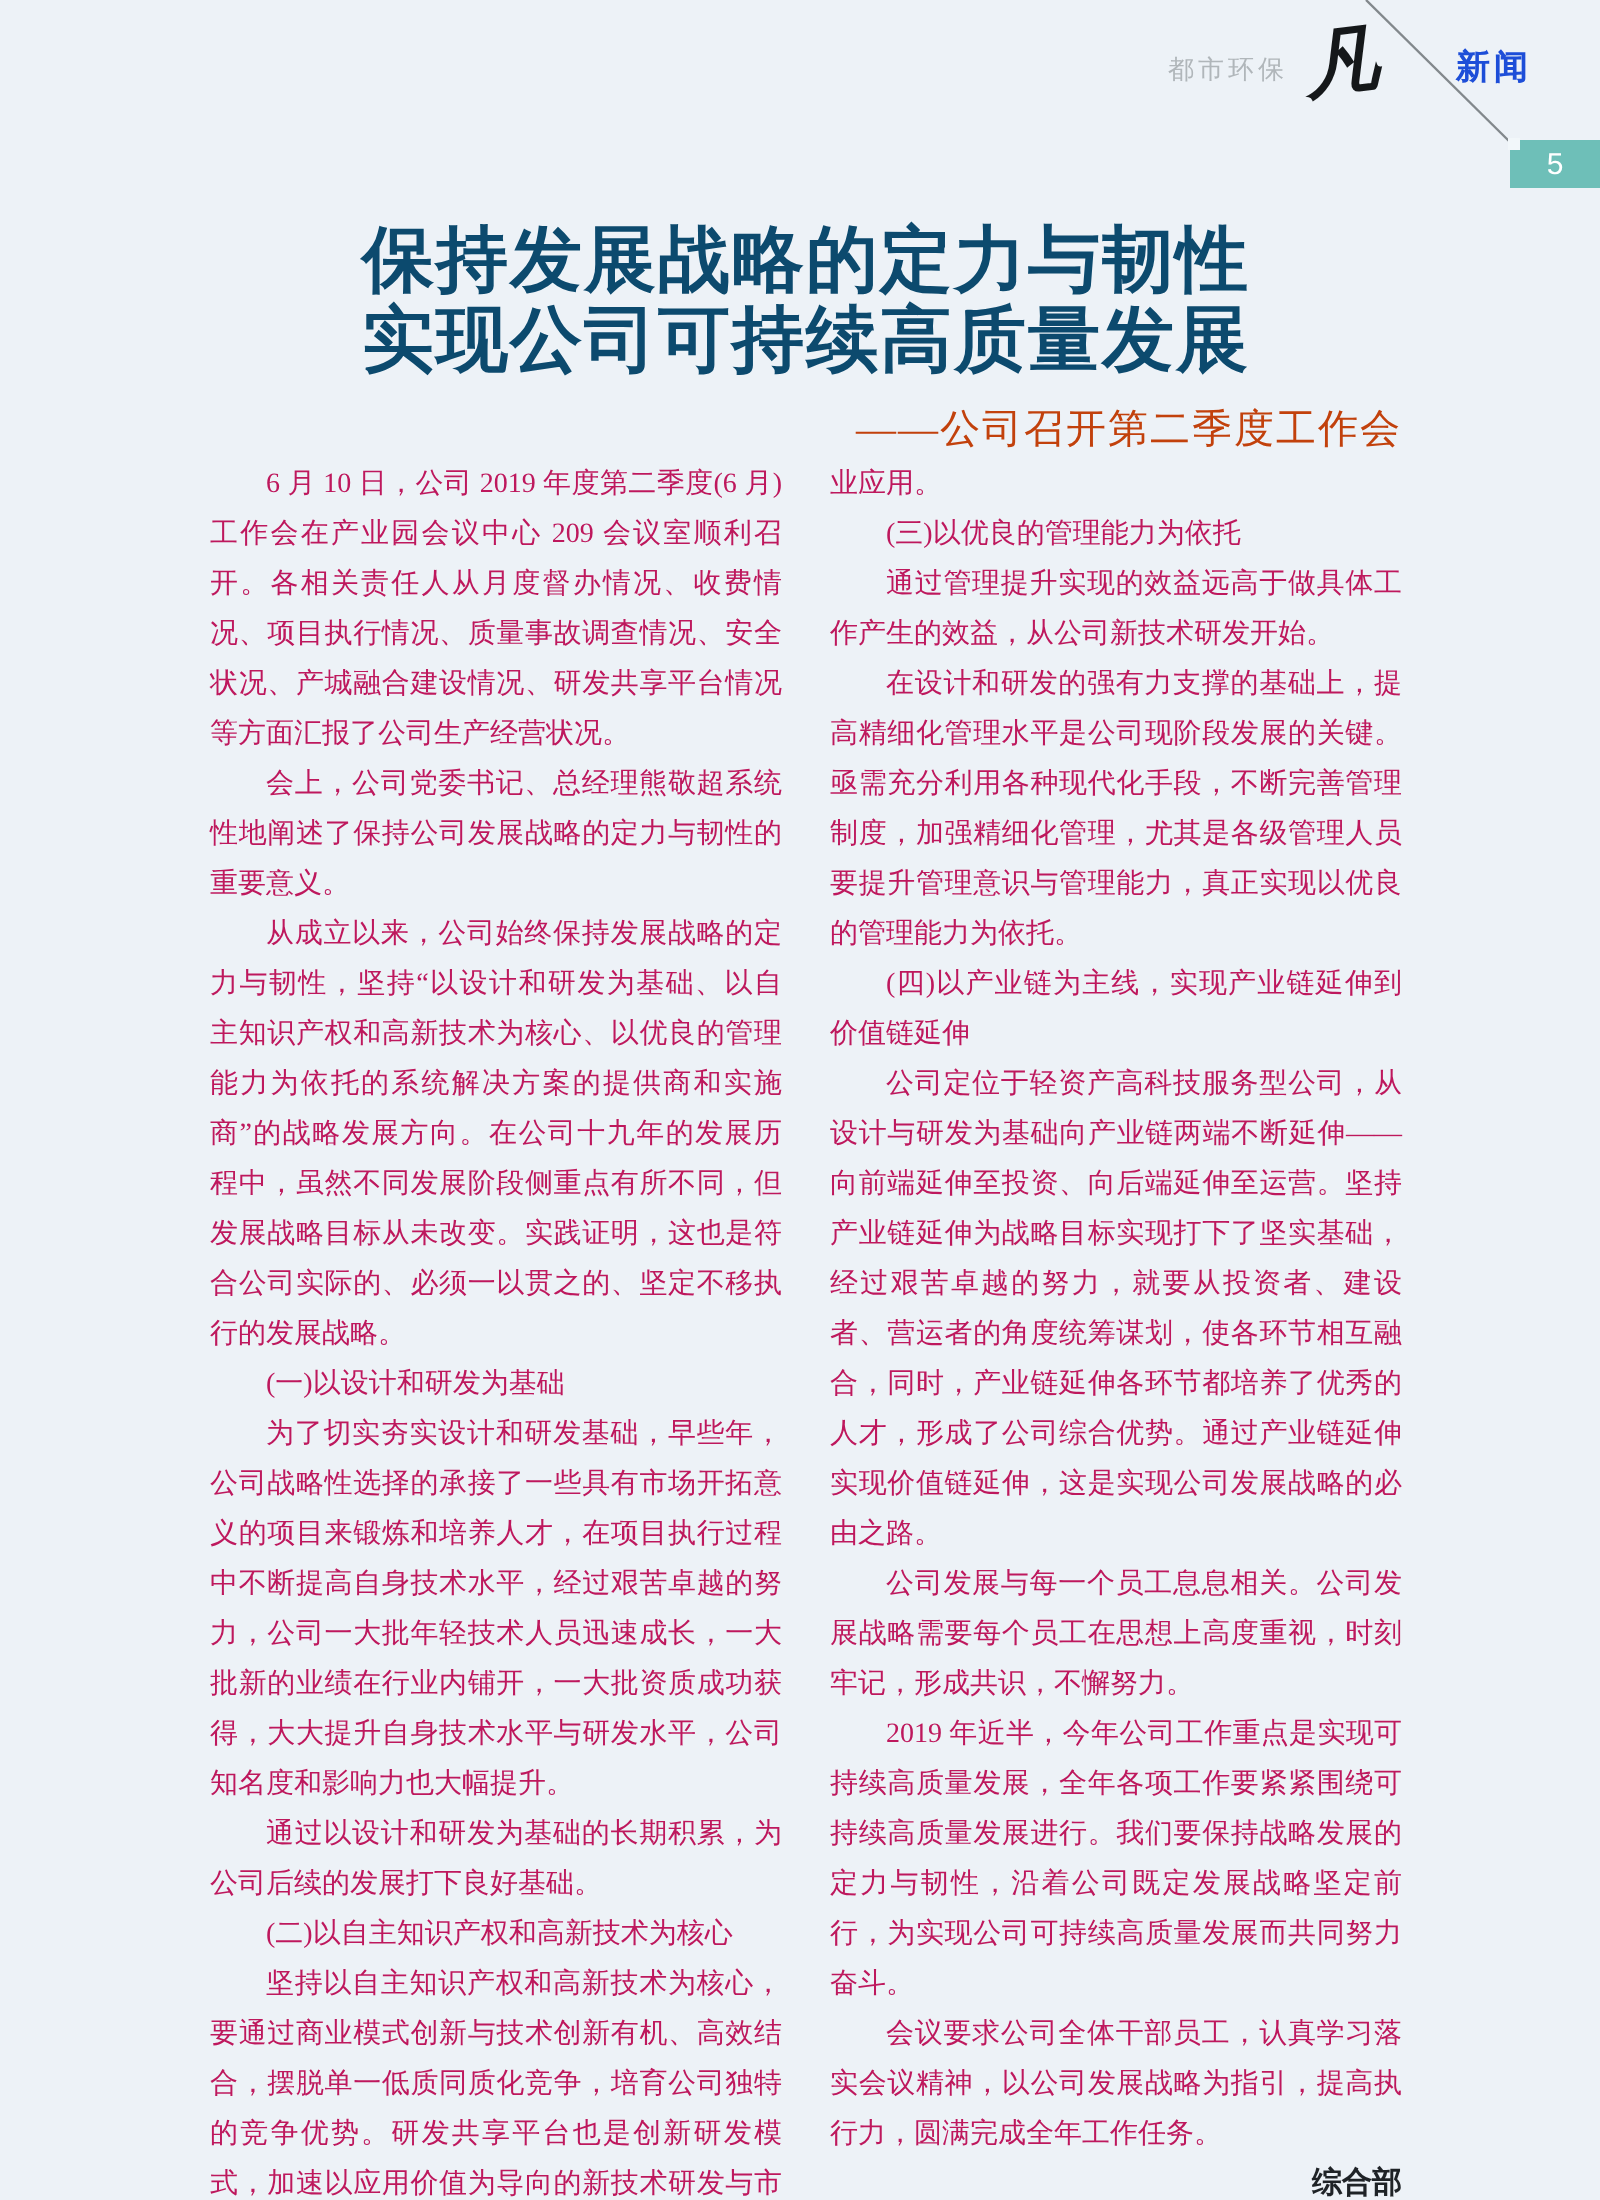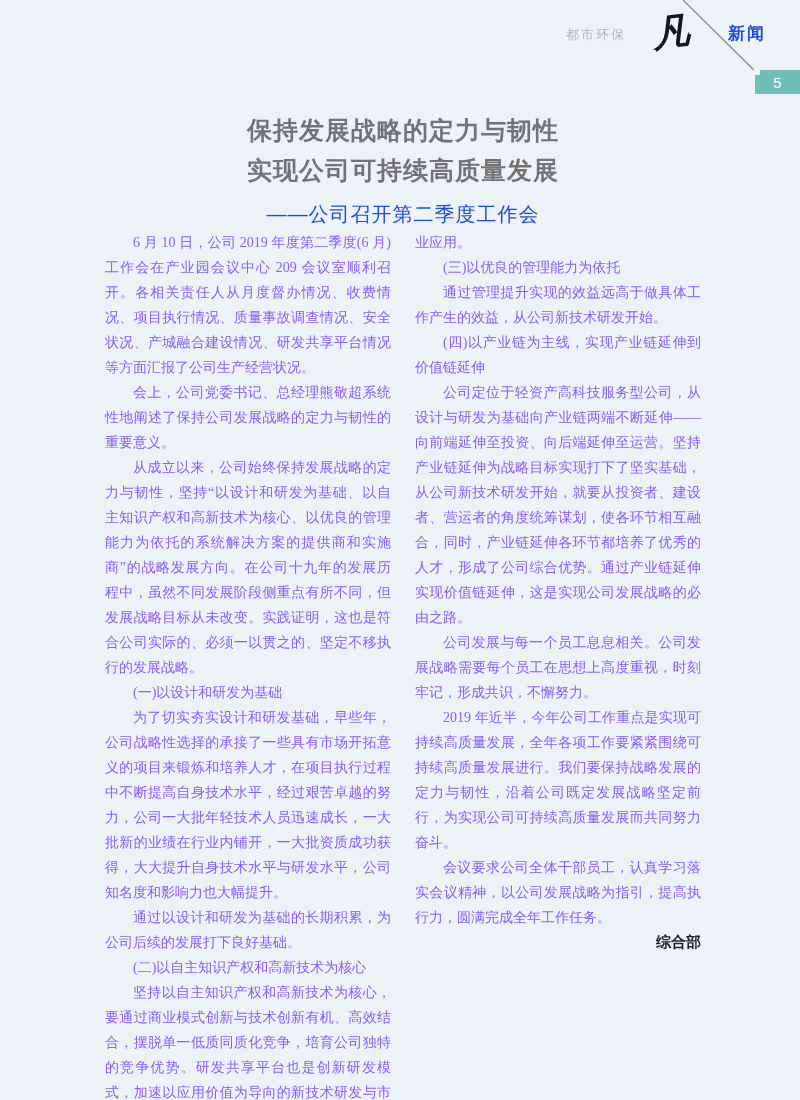--- a/index.html
+++ b/index.html
@@ -9,21 +9,21 @@
     width: 800px;
     height: 1100px;
     background: #edf2f7;
     overflow: hidden;
     font-family: "Liberation Serif", serif;
   }
 
   
   .brand {
     position: absolute;
-    left: 566px; top: 26px;
+    left: 584px; top: 26px;
     font-family: "Liberation Sans", sans-serif;
     font-size: 13px;
     letter-spacing: 2px;
     color: #b0b6ba;
   }
   .logo-glyph {
     position: absolute;
     left: 652px; top: 14px;
     font-family: "Liberation Serif", serif;
     font-style: italic;
@@ -69,48 +69,49 @@
   
   .title-block {
     position: absolute;
     left: 105px; top: 110px;
     width: 596px;
     text-align: center;
   }
   .title-line {
     font-family: "Liberation Sans", sans-serif;
     font-weight: 900;
-    font-size: 25px;
+    font-size: 36px;
     line-height: 40px;
     letter-spacing: 1px;
-    color: #737373;
+    color: #0c4a6e;
   }
   .subtitle {
     margin-top: 11px;
-    font-family: Liberation Sans, sans-serif;
+    font-family: Liberation Serif, serif;
     font-size: 20px;
     letter-spacing: 1px;
-    color: #1d4ed8;
+    color: #c2410c;
+    text-align: right;
   }
 
   
   .columns {
     position: absolute;
     left: 105px; top: 230px;
     width: 596px;
     display: flex;
     gap: 24px;
   }
   .col { width: 286px; }
   .para {
     margin: 0;
     font-size: 14px;
     line-height: 25px;
     text-align: justify;
-    color: #8b5cf6;
+    color: #be185d;
     text-indent: 2em;
   }
   .para.flush { text-indent: 0; }
   .byline {
     margin: 0;
     font-size: 15px;
     line-height: 25px;
     font-weight: bold;
     text-align: right;
     color: #1f2327;
@@ -146,22 +147,23 @@
         <p class="para">(一)以设计和研发为基础</p>
         <p class="para">为了切实夯实设计和研发基础，早些年，公司战略性选择的承接了一些具有市场开拓意义的项目来锻炼和培养人才，在项目执行过程中不断提高自身技术水平，经过艰苦卓越的努力，公司一大批年轻技术人员迅速成长，一大批新的业绩在行业内铺开，一大批资质成功获得，大大提升自身技术水平与研发水平，公司知名度和影响力也大幅提升。</p>
         <p class="para">通过以设计和研发为基础的长期积累，为公司后续的发展打下良好基础。</p>
         <p class="para">(二)以自主知识产权和高新技术为核心</p>
         <p class="para">坚持以自主知识产权和高新技术为核心，要通过商业模式创新与技术创新有机、高效结合，摆脱单一低质同质化竞争，培育公司独特的竞争优势。研发共享平台也是创新研发模式，加速以应用价值为导向的新技术研发与市场对接，尽快实现新技术的商</p>
       </div>
     <div class="col">
       <p class="para flush">业应用。</p>
         <p class="para">(三)以优良的管理能力为依托</p>
         <p class="para">通过管理提升实现的效益远高于做具体工作产生的效益，从公司新技术研发开始。</p>
+        <p class="para">在设计和研发的强有力支撑的基础上，提高精细化管理水平是公司现阶段发展的关键。亟需充分利用各种现代化手段，不断完善管理制度，加强精细化管理，尤其是各级管理人员要提升管理意识与管理能力，真正实现以优良的管理能力为依托。</p>
         <p class="para">(四)以产业链为主线，实现产业链延伸到价值链延伸</p>
-        <p class="para">公司定位于轻资产高科技服务型公司，从设计与研发为基础向产业链两端不断延伸——向前端延伸至投资、向后端延伸至运营。坚持产业链延伸为战略目标实现打下了坚实基础，从公司新技术研发开始，就要从投资者、建设者、营运者的角度统筹谋划，使各环节相互融合，同时，产业链延伸各环节都培养了优秀的人才，形成了公司综合优势。通过产业链延伸实现价值链延伸，这是实现公司发展战略的必由之路。</p>
+        <p class="para">公司定位于轻资产高科技服务型公司，从设计与研发为基础向产业链两端不断延伸——向前端延伸至投资、向后端延伸至运营。坚持产业链延伸为战略目标实现打下了坚实基础，经过艰苦卓越的努力，就要从投资者、建设者、营运者的角度统筹谋划，使各环节相互融合，同时，产业链延伸各环节都培养了优秀的人才，形成了公司综合优势。通过产业链延伸实现价值链延伸，这是实现公司发展战略的必由之路。</p>
         <p class="para">公司发展与每一个员工息息相关。公司发展战略需要每个员工在思想上高度重视，时刻牢记，形成共识，不懈努力。</p>
         <p class="para">2019 年近半，今年公司工作重点是实现可持续高质量发展，全年各项工作要紧紧围绕可持续高质量发展进行。我们要保持战略发展的定力与韧性，沿着公司既定发展战略坚定前行，为实现公司可持续高质量发展而共同努力奋斗。</p>
         <p class="para">会议要求公司全体干部员工，认真学习落实会议精神，以公司发展战略为指引，提高执行力，圆满完成全年工作任务。</p>
       <p class="byline">综合部</p>
     </div>
   </div>
 
 </div>
 
 </body></html>

